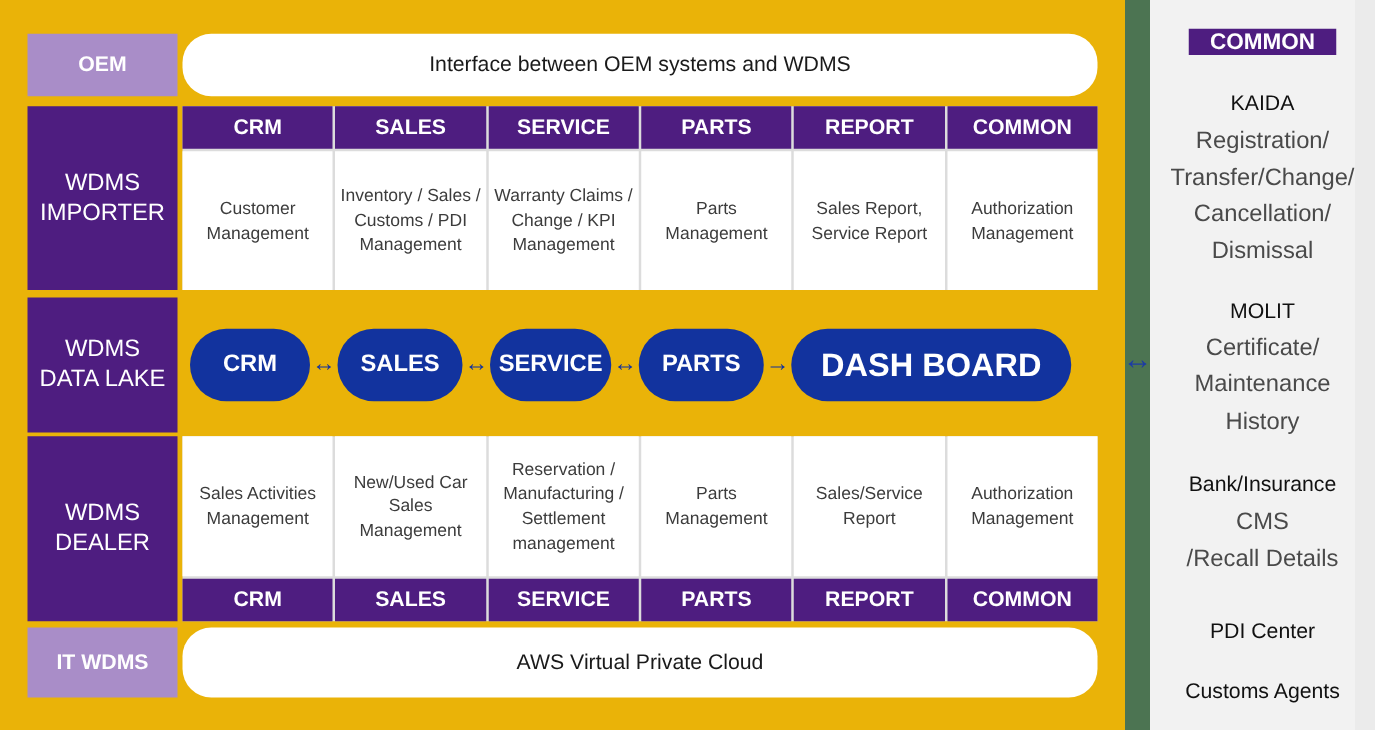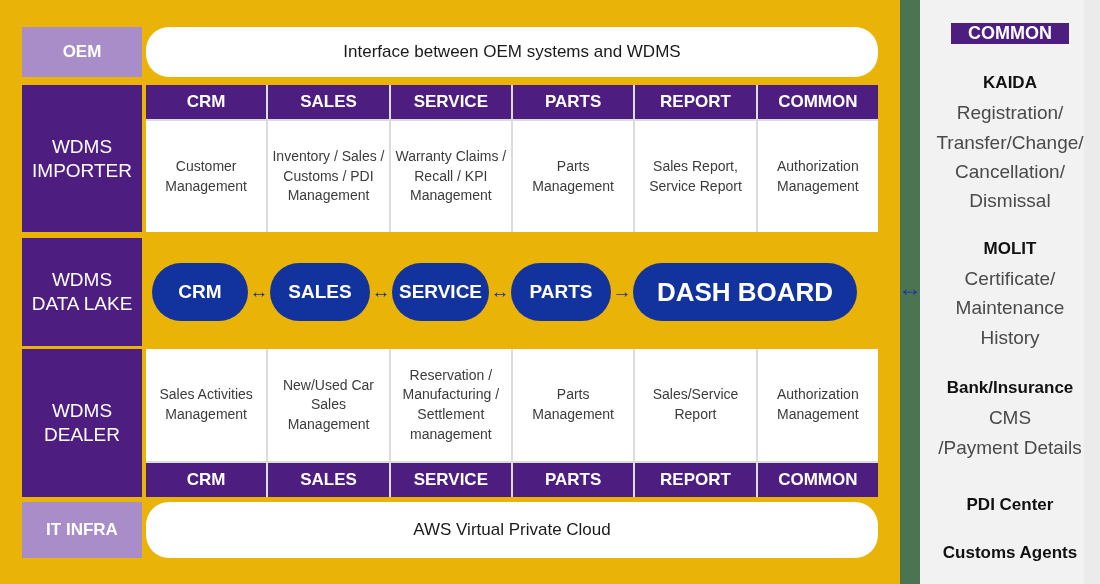--- a/index.html
+++ b/index.html
@@ -81,21 +81,21 @@
   
   .right-panel{
     position:absolute;left:920px;top:0;width:180px;height:584px;
     background:#f2f2f2;display:flex;flex-direction:column;align-items:center;
   }
   .common-badge{
     margin-top:23px;width:118px;height:34px;background:#4e1d80;color:#ffffff;
     font-weight:700;font-size:18px;display:flex;align-items:center;justify-content:center;
   }
   .entry{text-align:center;width:168px;}
-  .entry-title{font-size:17px;font-weight:700;color:#111111;line-height:1.3;}
+  .entry-title{font-size:17px;font-weight:400;color:#111111;line-height:1.3;}
   .entry-desc{font-size:19px;color:#4a4a4a;line-height:1.55;white-space:pre-line;margin-top:4px;}
   .entry-desc:empty{display:none;margin:0;}
   .mtA{margin-top:28px}.mtB{margin-top:22px}.mtC{margin-top:25px}
   .mtD{margin-top:32px}.mtE{margin-top:26px}
 </style>
 </head>
 <body>
 
 <div class="page">
 
@@ -111,21 +111,21 @@
 IMPORTER</div>
       <div class="cols cols-importer">
         <div class="chead">CRM</div>
         <div class="chead">SALES</div>
         <div class="chead">SERVICE</div>
         <div class="chead">PARTS</div>
         <div class="chead">REPORT</div>
         <div class="chead">COMMON</div>
         <div class="ccell">Customer Management</div>
         <div class="ccell">Inventory / Sales / Customs / PDI Management</div>
-        <div class="ccell">Warranty Claims / Recall / KPI Management</div>
+        <div class="ccell">Warranty Claims / Change / KPI Management</div>
         <div class="ccell">Parts Management</div>
         <div class="ccell">Sales Report, Service Report</div>
         <div class="ccell">Authorization Management</div>
       </div>
     </div>
 
     <div class="band band-datalake">
       <div class="label-dark">WDMS
 DATA LAKE</div>
       <div class="pills">
@@ -154,21 +154,21 @@
         <div class="chead">CRM</div>
         <div class="chead">SALES</div>
         <div class="chead">SERVICE</div>
         <div class="chead">PARTS</div>
         <div class="chead">REPORT</div>
         <div class="chead">COMMON</div>
       </div>
     </div>
 
     <div class="band row-itinfra">
-      <div class="label-light">IT INFRA</div>
+      <div class="label-light">IT WDMS</div>
       <div class="row-white">AWS Virtual Private Cloud</div>
     </div>
 
   </div>
 
   <div class="green-bar"></div>
   <div class="connector-arrow">↔</div>
 
   <div class="right-panel">
     <div class="common-badge">COMMON</div>
@@ -183,21 +183,21 @@
 
     <div class="entry mtB">
       <div class="entry-title">MOLIT</div>
       <div class="entry-desc">Certificate/
 Maintenance History</div>
     </div>
 
     <div class="entry mtC">
       <div class="entry-title">Bank/Insurance</div>
       <div class="entry-desc">CMS
-/Payment Details</div>
+/Recall Details</div>
     </div>
 
     <div class="entry mtD">
       <div class="entry-title">PDI Center</div>
 
     </div>
 
     <div class="entry mtE">
       <div class="entry-title">Customs Agents</div>
 

